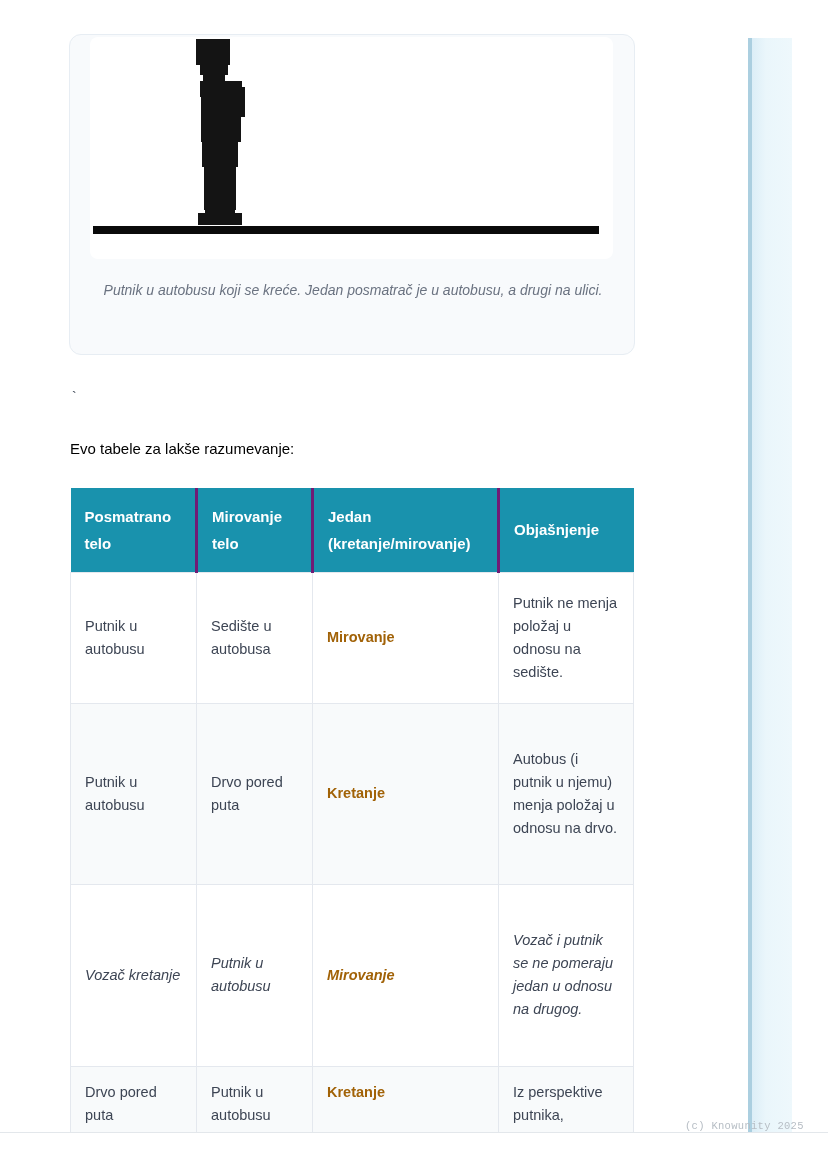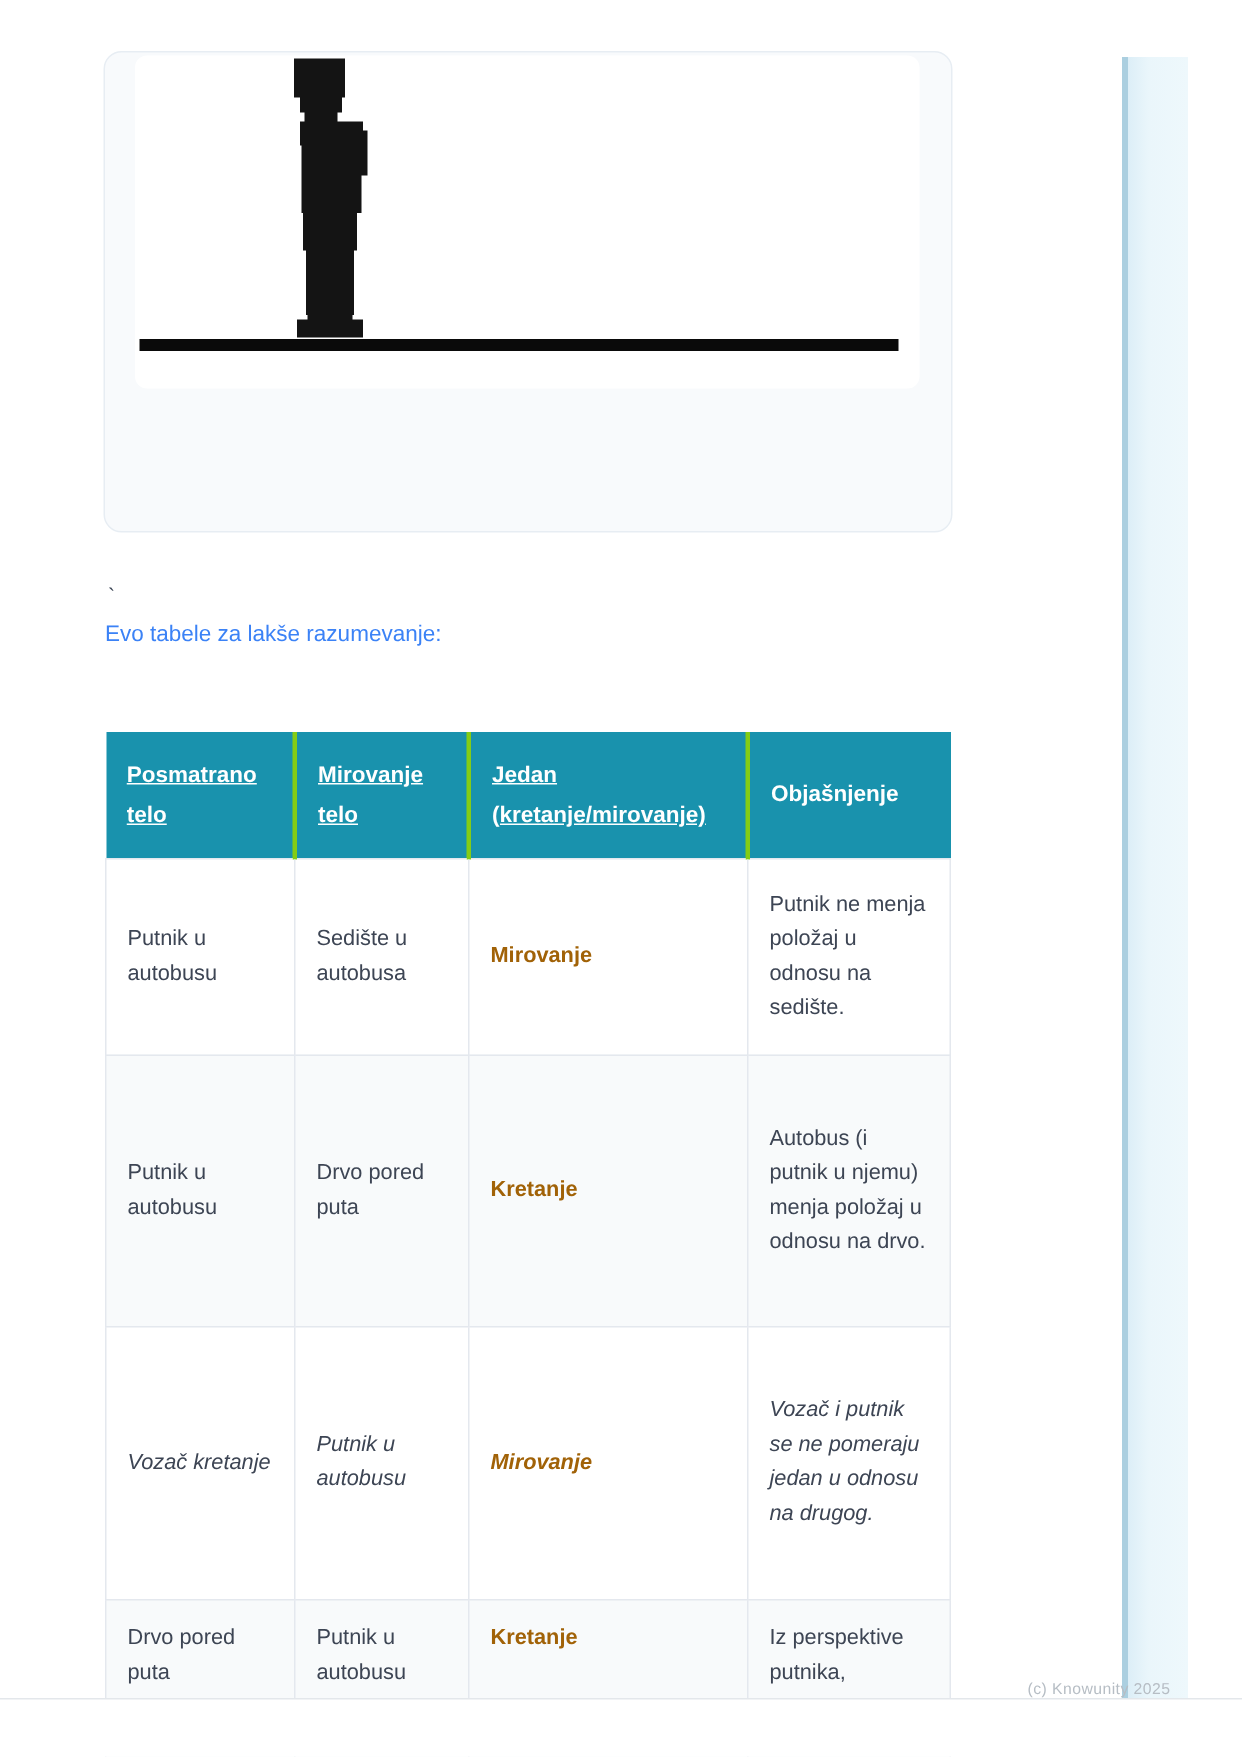--- a/index.html
+++ b/index.html
@@ -28,37 +28,37 @@
     text-align:center;font-style:italic;
     font-size:14px;line-height:25px;color:#6a7280;
   }
 
   
   .stray-backtick{
     position:absolute;left:72px;top:389px;
     font-size:14px;color:#374151;
   }
   .table-intro{
-    position:absolute;left:70px;top:414px;
-    font-size:15px;color:#3b82f6;
+    position:absolute;left:70px;top:440px;
+    font-size:15px;color:#000000;
   }
 
   
   .table-wrap{position:absolute;left:70px;top:488px;width:563px;}
   table.compare{
     border-collapse:collapse;table-layout:fixed;width:563px;
     font-size:14.5px;color:#3d4554;
   }
   table.compare th{
     background:#1992ad;color:#ffffff;font-weight:bold;font-size:15px;
     text-align:left;vertical-align:middle;
     padding:14px 14px;line-height:27px;
     height:84px;box-sizing:border-box;
   }
-  table.compare th:not(:last-child){border-right:3px solid #84cc16;text-decoration:underline;}
+  table.compare th:not(:last-child){border-right:3px solid #701a75;}
   table.compare td{
     border:1px solid #e4e8ee;
     padding:12px 14px;line-height:23px;
     vertical-align:middle;box-sizing:border-box;
     background:#ffffff;
   }
   table.compare tbody tr:nth-child(even) td{background:#f8fafb;}
   table.compare tbody tr:nth-child(1) td{height:131px;}
   table.compare tbody tr:nth-child(2) td{height:181px;}
   table.compare tbody tr:nth-child(3) td{height:182px;font-style:italic;}
@@ -68,21 +68,21 @@
   
   .side-strip{
     position:absolute;left:748px;top:38px;width:44px;height:1094px;
     background:linear-gradient(to right,#dceef7 0%,#eaf6fb 35%,#eef8fc 100%);
     border-left:4px solid #abcfe0;box-sizing:border-box;
     z-index:5;
   }
   .watermark{
     position:absolute;left:685px;top:1120px;
     font-size:10.5px;color:#b6bdc4;letter-spacing:0.3px;
-    z-index:10;white-space:nowrap;
+    z-index:10;white-space:nowrap;font-family:Liberation Mono, monospace;
   }
 
   
   .bottom-mask{
     position:absolute;left:0;top:1132px;width:828px;height:39px;
     background:#ffffff;border-top:1px solid #e3e7eb;
     z-index:50;
   }
 </style>
 </head>
@@ -104,20 +104,21 @@
           <rect x="138" y="50" width="17" height="30"></rect>
           <rect x="111" y="50" width="40" height="55"></rect>
           <rect x="112" y="100" width="36" height="30"></rect>
           <rect x="114" y="128" width="32" height="45"></rect>
           <rect x="115" y="150" width="30" height="28"></rect>
           <rect x="116" y="168" width="28" height="12"></rect>
           <rect x="108" y="176" width="44" height="12"></rect>
         </g>
       </svg>
     </div>
+    <div class="figure-caption">Putnik u autobusu koji se kreće. Jedan posmatrač je u autobusu, a drugi na ulici.</div>
   </div>
 
   <div class="stray-backtick">`</div>
 
   <div class="table-intro">Evo tabele za lakše razumevanje:</div>
 
   <div class="table-wrap">
     <table class="compare">
       <colgroup>
         <col style="width:126px">

